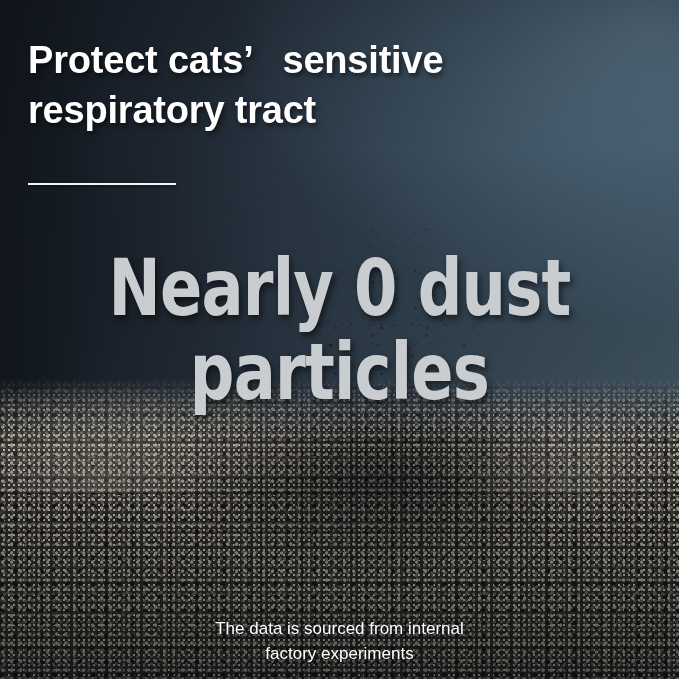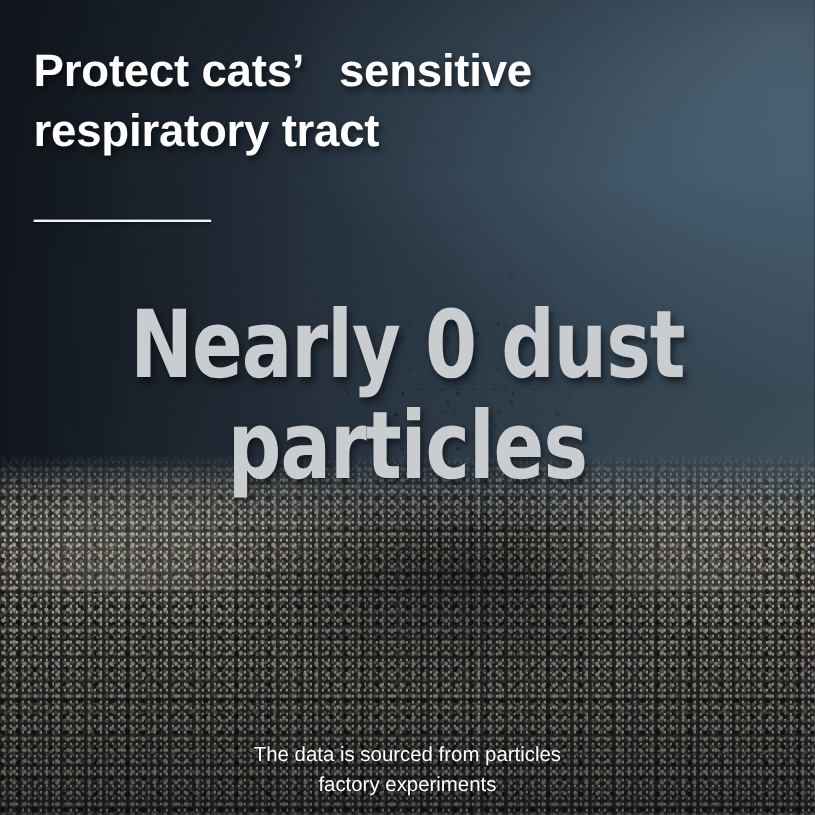--- a/index.html
+++ b/index.html
@@ -212,16 +212,16 @@
 
   <h1 class="headline">Protect cats’   sensitive
 respiratory tract</h1>
 
 
   <div class="divider"></div>
 
   <div class="slogan">Nearly 0 dust
 particles</div>
 
-  <div class="caption">The data is sourced from particles
+  <div class="caption">The data is sourced from internal
 factory experiments</div>
 
 </div>
 
 </body></html>

